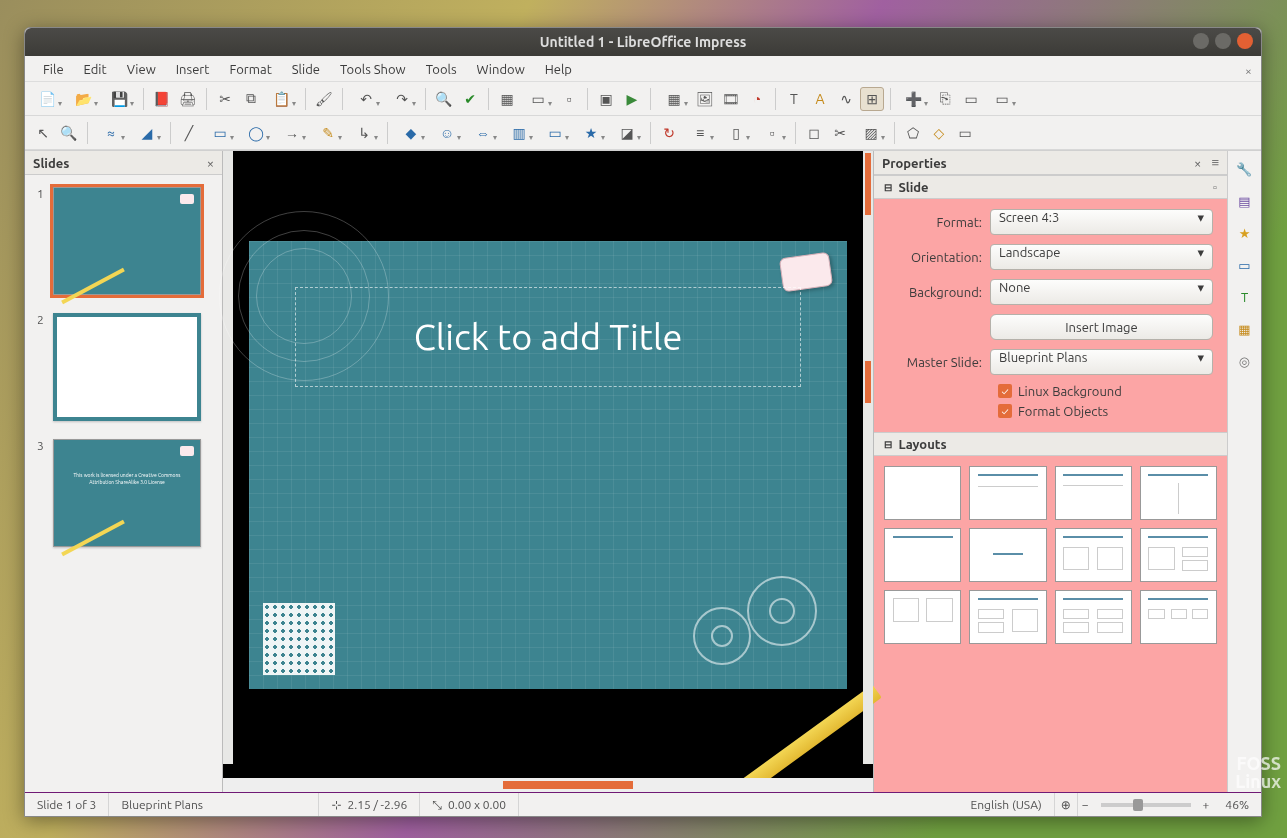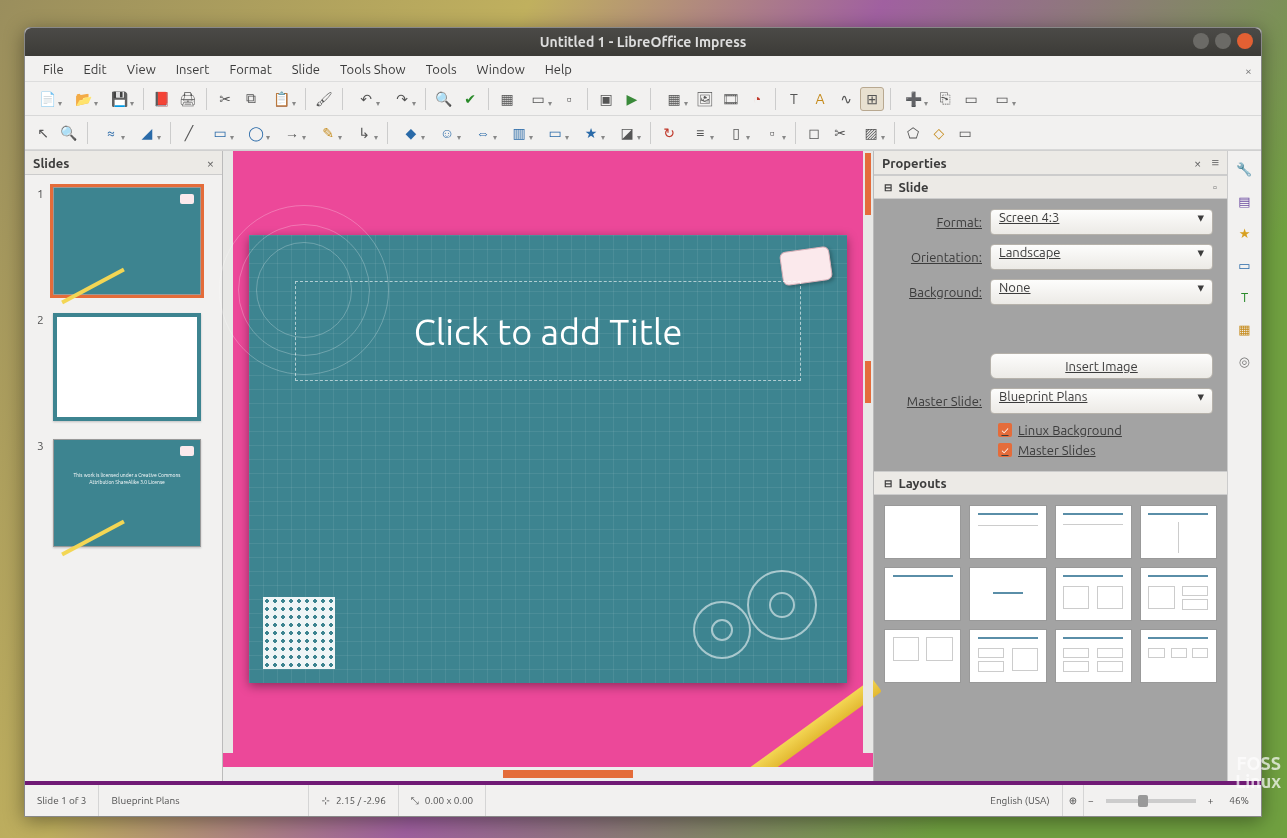--- a/index.html
+++ b/index.html
@@ -22,53 +22,53 @@
 .workarea { flex:1; display:flex; overflow:hidden; border-top:1px solid #d0d0d0;}
 .slidespanel { width:198px; background:#f2f1f0; border-right:1px solid #bbb; display:flex; flex-direction:column;}
 .panel-hdr { height:24px; display:flex; align-items:center; justify-content:space-between; padding:0 8px; font-weight:bold; background:#eceae6; border-bottom:1px solid #ccc;}
 .panel-hdr .x{font-weight:normal; color:#666; cursor:default;}
 .thumbs{ flex:1; padding:12px 12px; overflow:auto;}
 .thumb-wrap{display:flex; gap:6px; margin-bottom:18px;}
 .thumb-num{font-size:12px; color:#555; width:10px;}
 .thumb{width:148px; height:108px; background:#3d8490; border:1px solid #999; box-shadow:0 1px 2px rgba(0,0,0,.2); position:relative;}
 .thumb.sel{outline:3px solid #e46c3a;}
 .thumb.white{background:#fff;}
-.center { flex:1; background:#ec4899; display:flex; flex-direction:column; position:relative;}
+.center { flex:1; background:#000000; display:flex; flex-direction:column; position:relative;}
 .canvas-holder{flex:1; display:flex; align-items:center; justify-content:center; position:relative;}
 .slide-canvas{width:598px; height:448px; background:#3d8490; box-shadow:0 3px 10px rgba(0,0,0,.4); position:relative; background-image:linear-gradient(rgba(255,255,255,.07) 1px,transparent 1px),linear-gradient(90deg,rgba(255,255,255,.07) 1px,transparent 1px); background-size:14px 14px;}
 .title-ph{position:absolute; left:46px; top:46px; right:46px; height:100px; border:1px dashed rgba(255,255,255,.6); display:flex; align-items:center; justify-content:center; color:#fff; font-size:36px;}
 .text-ph{position:absolute; left:46px; top:180px; right:46px; bottom:46px; border:1px dashed rgba(255,255,255,.6); color:#fff; font-size:22px; text-align:center; padding-top:90px;}
 .hscroll{height:14px; background:#eee; position:relative;}
 .hscroll .mark{position:absolute; left:43%; width:20%; height:8px; top:3px; background:#e46c3a;}
 .vbar-l{position:absolute; left:0; top:0; bottom:14px; width:10px; background:#e8e8e6;}
 .vbar-r{position:absolute; right:0; top:0; bottom:14px; width:10px; background:#e8e8e6;}
 .vbar-r .mark{position:absolute; top:2px; width:6px; left:2px; height:62px; background:#e46c3a;}
 .vbar-r .mark2{position:absolute; top:210px; width:6px; left:2px; height:42px; background:#e46c3a;}
-.propspanel{width:354px; background:#a3a3a3; border-left:1px solid #bbb; display:flex; flex-direction:column;}
-.props-rows{padding:10px 14px 8px 14px;text-decoration:underline;}
+.propspanel{width:354px; background:#fca5a5; border-left:1px solid #bbb; display:flex; flex-direction:column;}
+.props-rows{padding:10px 14px 8px 14px;}
 .prow{display:flex; align-items:center; margin-bottom:9px;}
 .prow label{width:102px; text-align:right; padding-right:8px;}
 .prow .sel{flex:1;}
 select, .fake-select{width:100%; height:26px; border:1px solid #b5b1aa; border-radius:4px; background:linear-gradient(#fdfdfc,#eceae6); padding:0 8px; font-size:13px;}
-.btnw{flex:1; height:26px; border:1px solid #b5b1aa; border-radius:6px; background:linear-gradient(#fdfdfc,#eceae6); text-align:center; line-height:24px;margin-top:39px;}
+.btnw{flex:1; height:26px; border:1px solid #b5b1aa; border-radius:6px; background:linear-gradient(#fdfdfc,#eceae6); text-align:center; line-height:24px;}
 .chk{display:flex; align-items:center; gap:6px; margin-left:110px; margin-bottom:6px;}
 .chk .box{width:14px; height:14px; background:#e46c3a; border-radius:2px; display:flex;align-items:center;justify-content:center;color:#fff;font-size:10px;}
 .section-hdr{background:#eceae6; padding:4px 10px; font-weight:bold; border-top:1px solid #ccc; border-bottom:1px solid #ccc; display:flex; align-items:center; gap:6px;}
 .section-hdr .collapse{font-size:10px;}
 .section-hdr .extra{margin-left:auto; font-size:11px; color:#777;}
 .layouts{padding:10px; display:grid; grid-template-columns:repeat(4,1fr); gap:8px;}
 .layout{height:54px; border:1px solid #999; background:#fff; position:relative;}
 .layout .tline{position:absolute; left:10%; right:10%; top:14%; height:2px; background:#5a8ea8;}
 .layout .cline{position:absolute; left:10%; right:10%; top:36%; height:1px; background:#ccc;}
 .layout .vd{position:absolute; left:50%; top:30%; bottom:10%; width:1px; background:#ccc;}
 .layout .box1{position:absolute; left:10%; top:34%; width:35%; height:45%; border:1px solid #ccc;}
 .layout .box2{position:absolute; right:10%; top:34%; width:35%; height:45%; border:1px solid #ccc;}
 .sidebar-tabs{width:34px; background:#f2f1f0; border-left:1px solid #ccc; display:flex; flex-direction:column; align-items:center; padding-top:6px; gap:8px;}
 .stab{width:24px;height:24px; display:flex;align-items:center;justify-content:center; border:1px solid transparent; border-radius:3px;}
-.statusbar{height:35px; background:#f2f1f0; border-top:4px solid #701a75; display:flex; align-items:center; font-size:10px; color:#505050;}
+.statusbar{height:24px; background:#f2f1f0; border-top:1px solid #701a75; display:flex; align-items:center; font-size:12px; color:#505050;}
 .statusbar .cell{padding:0 12px; border-right:1px solid #d5d5d5; height:100%; display:flex; align-items:center; white-space:nowrap;}
 .statusbar .spacer{flex:1; border-right:1px solid #d5d5d5;}
 .zoom-slider{width:90px; height:4px; background:#ccc; position:relative; margin:0 8px;}
 .zoom-slider .knob{position:absolute; left:36%; top:-4px; width:10px; height:12px; background:#999; border-radius:2px;}
 .watermark{position:absolute; right:6px; bottom:48px; font-size:18px; font-weight:bold; color:#fff; opacity:.7; text-align:right; line-height:1;}
 svg{display:block;}
 .eraser{position:absolute; right:16px; top:14px; width:50px; height:34px; background:#fbe9ec; border:1px solid #d8b0b8; border-radius:6px; transform:rotate(-8deg); box-shadow:2px 2px 4px rgba(0,0,0,.25);}
 .pencil{position:absolute; right:-30px; bottom:-10px; width:420px; height:16px; background:linear-gradient(#f3d654,#e3b932); transform:rotate(-36deg); transform-origin:right center; border-radius:2px;}
 .pencil::before{content:""; position:absolute; left:-22px; top:-3px; border-right:22px solid #e9cf88; border-top:11px solid transparent; border-bottom:11px solid transparent;}
 .gears{position:absolute; right:10px; bottom:8px; width:170px; height:120px; opacity:.55;}
@@ -287,21 +287,21 @@
           <div class="sel">
               <div class="fake-select"><span>Blueprint Plans</span><span style="float:right">▾</span></div>
             </div>
         </div>
         <div class="chk">
             <span class="box">✓</span>
             <span>Linux Background</span>
           </div>
         <div class="chk">
             <span class="box">✓</span>
-            <span>Master Slides</span>
+            <span>Format Objects</span>
           </div>
       </div>
       <div class="section-hdr">
         <span class="collapse">⊟</span>
         <span>Layouts</span>
       </div>
       <div class="layouts">
         <div class="layout"></div>
         <div class="layout">
             <div class="tline"></div>

